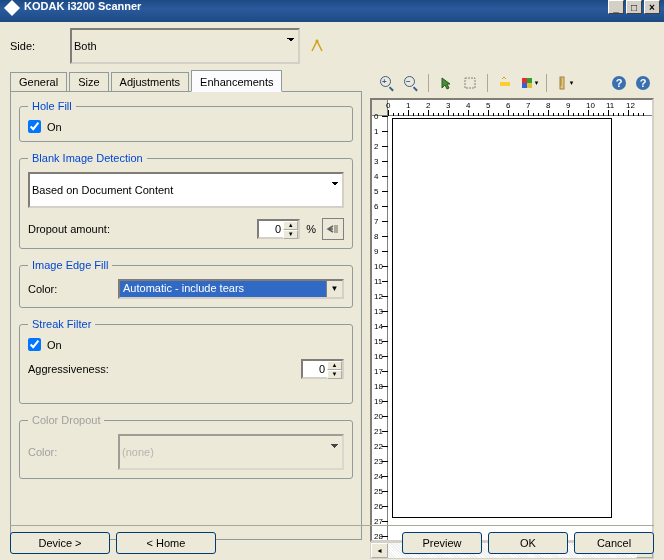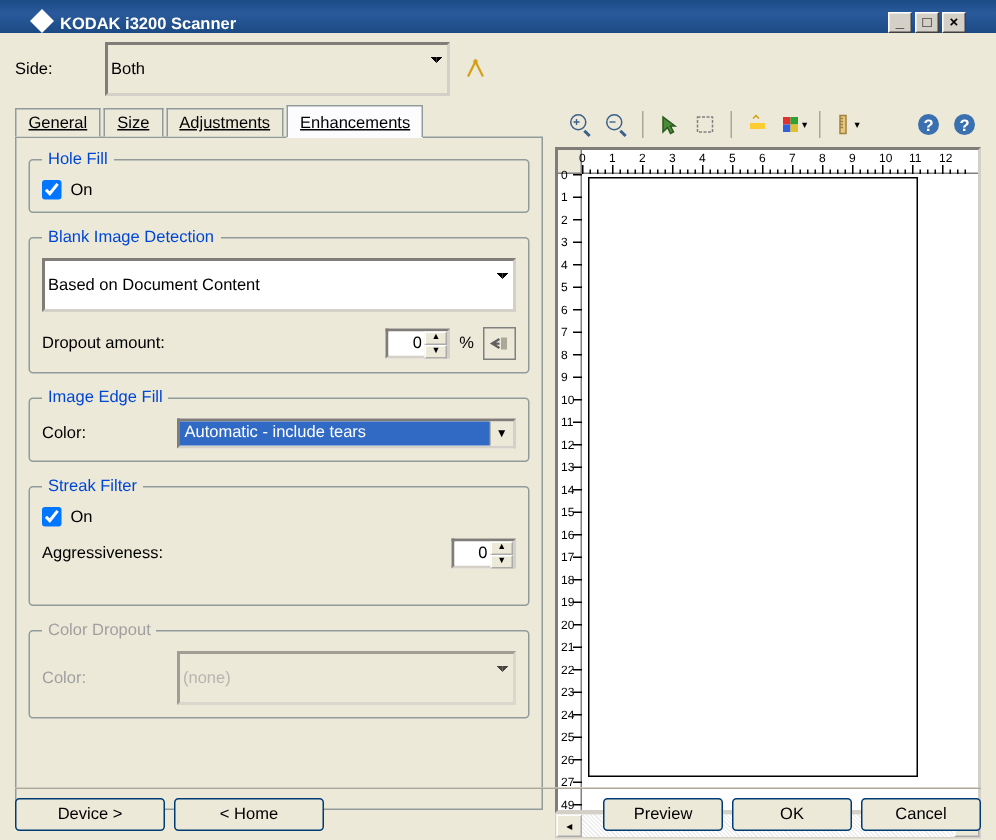--- a/index.html
+++ b/index.html
@@ -1,37 +1,37 @@
 <!DOCTYPE html>
 <html><head>
 <meta charset="utf-8">
 <style>
 * { box-sizing: border-box; margin: 0; padding: 0; font-family: Tahoma, sans-serif; font-size: 11px; }
 body { background: #ece9d8; width: 664px; height: 560px; overflow: hidden; }
 
-.titlebar { background: linear-gradient(#1b4a84,#2a5a9c 40%,#1b4a84); height: 22px; display: flex; align-items: flex-end; padding: 0 20px; color: #fff; font-weight: bold; }
+.titlebar { background: linear-gradient(#1b4a84,#2a5a9c 40%,#1b4a84); height: 22px; display: flex; align-items: flex-start; padding: 0 4px; color: #fff; font-weight: bold; }
 .titlebar .icon { width: 16px; height: 16px; margin-right: 4px; background: #fff; clip-path: polygon(50% 0,100% 50%,50% 100%,0 50%); }
 .titlebar .title { flex: 1; }
 .winbtn { width: 16px; height: 14px; background: #d4d0c8; border: 1px solid #fff; border-right-color: #404040; border-bottom-color: #404040; margin-left: 2px; display: flex; align-items: center; justify-content: center; font-family: Arial; font-size: 10px; font-weight: bold; color: #000; }
 
 .content { padding: 6px 10px 4px 10px; }
 .row { display: flex; align-items: center; margin-bottom: 6px; }
 .label { color: #000; }
 
 select, input[type=text] { background: #fff; border: 1px solid #7f9db9; height: 36px; padding: 1px 2px; font-size: 11px; }
 select { appearance: none; background-image: linear-gradient(45deg,transparent 50%,#000 50%),linear-gradient(135deg,#000 50%,transparent 50%); background-position: right 7px top 8px, right 3px top 8px; background-size: 4px 4px; background-repeat: no-repeat; padding-right: 18px; }
 select.old { border: 2px inset #d4d0c8; background-color: #ece9d8; }
 
 .iconbtn { width: 22px; height: 22px; border: 1px solid transparent; display: inline-flex; align-items: center; justify-content: center; cursor: pointer; }
 
 .main { display: flex; gap: 8px; }
 .left { width: 352px; }
 .right { flex: 1; position: relative; }
 
-.tabs { display: flex; border-bottom: 1px solid #919b9c; text-decoration: underline; }
+.tabs { display: flex; border-bottom: 1px solid #919b9c; }
 .tab { padding: 3px 8px; border: 1px solid #919b9c; border-bottom: none; background: #ece9d8; margin-right: 2px; margin-top: 2px; cursor: pointer; }
 .tab.active { background: #fcfcfe; margin-top: 0; padding-top: 5px; position: relative; z-index: 2; border-bottom: 1px solid #fcfcfe; margin-bottom: -1px; }
 .tabpanel { border: 1px solid #919b9c; border-top: none; background: #ece9d8; padding: 8px; height: 448px; }
 
 fieldset { border: 1px solid #919b9c; border-radius: 3px; padding: 8px; margin-bottom: 10px; }
 legend { padding: 0 4px; color: #0046d5; }
 fieldset.disabled legend, fieldset.disabled .label { color: #a0a0a0; }
 fieldset.disabled select { color: #a0a0a0; }
 
 input[type=checkbox] { width: 13px; height: 13px; vertical-align: middle; }
@@ -368,21 +368,21 @@
             <div class="num" style="top: 341px;">23</div>
             <div class="tick" style="top: 360px; left: 10px; height: 1px; width: 6px;"></div>
             <div class="num" style="top: 356px;">24</div>
             <div class="tick" style="top: 375px; left: 10px; height: 1px; width: 6px;"></div>
             <div class="num" style="top: 371px;">25</div>
             <div class="tick" style="top: 390px; left: 10px; height: 1px; width: 6px;"></div>
             <div class="num" style="top: 386px;">26</div>
             <div class="tick" style="top: 405px; left: 10px; height: 1px; width: 6px;"></div>
             <div class="num" style="top: 401px;">27</div>
             <div class="tick" style="top: 420px; left: 10px; height: 1px; width: 6px;"></div>
-            <div class="num" style="top: 416px;">49</div>
+            <div class="num" style="top: 416px;">28</div>
           </div>
         <div class="canvas">
           <div class="page"></div>
         </div>
       </div>
       <div class="scrollbar-h">
         <div class="sbtn">◂</div>
         <div class="strack"></div>
         <div class="sbtn">▸</div>
       </div>

